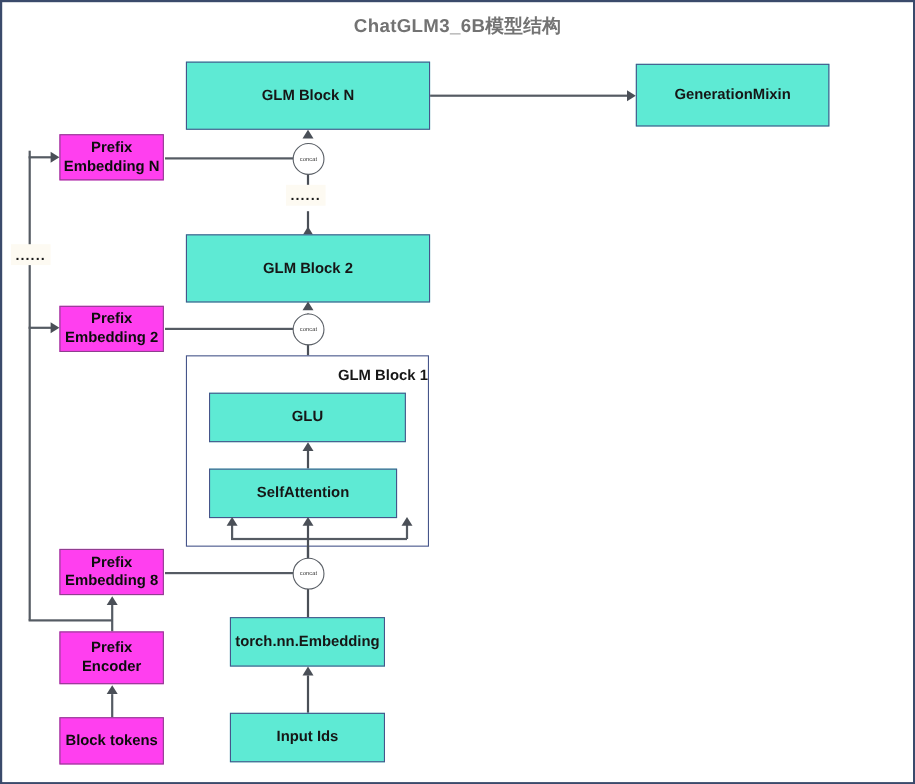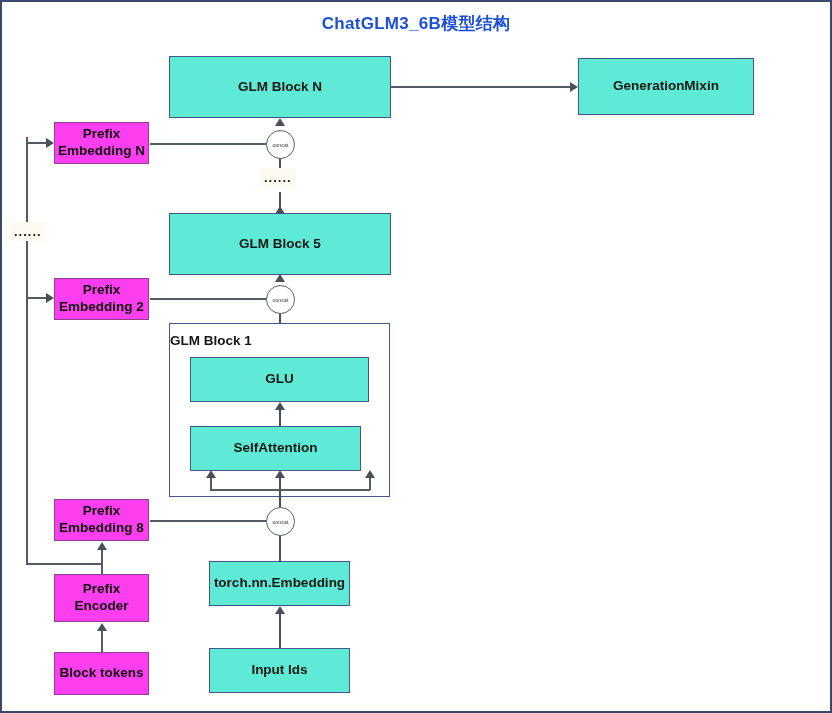--- a/index.html
+++ b/index.html
@@ -13,21 +13,21 @@
     border:2px solid #3a4a6b;
     overflow:hidden;
   }
 
   .title{
     position:absolute;
     left:0;right:0;top:10px;
     text-align:center;
     font-size:17px;
     font-weight:bold;
-    color:#1d4ed8;
+    color:#737373;
     letter-spacing:.3px;
   }
 
   
   .box{
     position:absolute;
     box-sizing:border-box;
     border:1.6px solid #46558a;
     background:#5eead4;
     display:flex;
@@ -44,21 +44,21 @@
     border:1.6px solid #8f3f8f;
     color:#0d0d0d;
   }
   .box.group{
     display:block;
     background:#ffffff;
   }
   .group-title{
     position:absolute;
     left:0;right:0;top:9px;
-    text-align:left;
+    text-align:right;
     font-size:13.5px;
     font-weight:bold;
     color:#161616;
   }
 
   
   .ln{
     position:absolute;
     background:#555b63;
   }
@@ -141,21 +141,21 @@
     <span>Prefix</span>
     <span>Embedding N</span>
   </div>
 
   <div class="dots" style="left:258px;top:166px;">......</div>
 
   <div class="ln lnv thick" style="left:277px;top:190px;height:20px;"></div>
   <div class="arrow up" style="left:273px;top:204px;"></div>
 
   <div class="box" style="left:167px;top:211px;width:222px;height:62px;">
-    <span>GLM Block 5</span>
+    <span>GLM Block 2</span>
   </div>
 
   <div class="ln lnv thick" style="left:277px;top:283px;height:14px;"></div>
   <div class="arrow up" style="left:273px;top:272px;"></div>
   <div class="concat" style="left:264px;top:283px;">
     <span>concat</span>
   </div>
   <div class="ln lnv thick" style="left:277px;top:310px;height:12px;"></div>
 
   <div class="ln lnh" style="left:148px;top:296px;width:117px;"></div>

